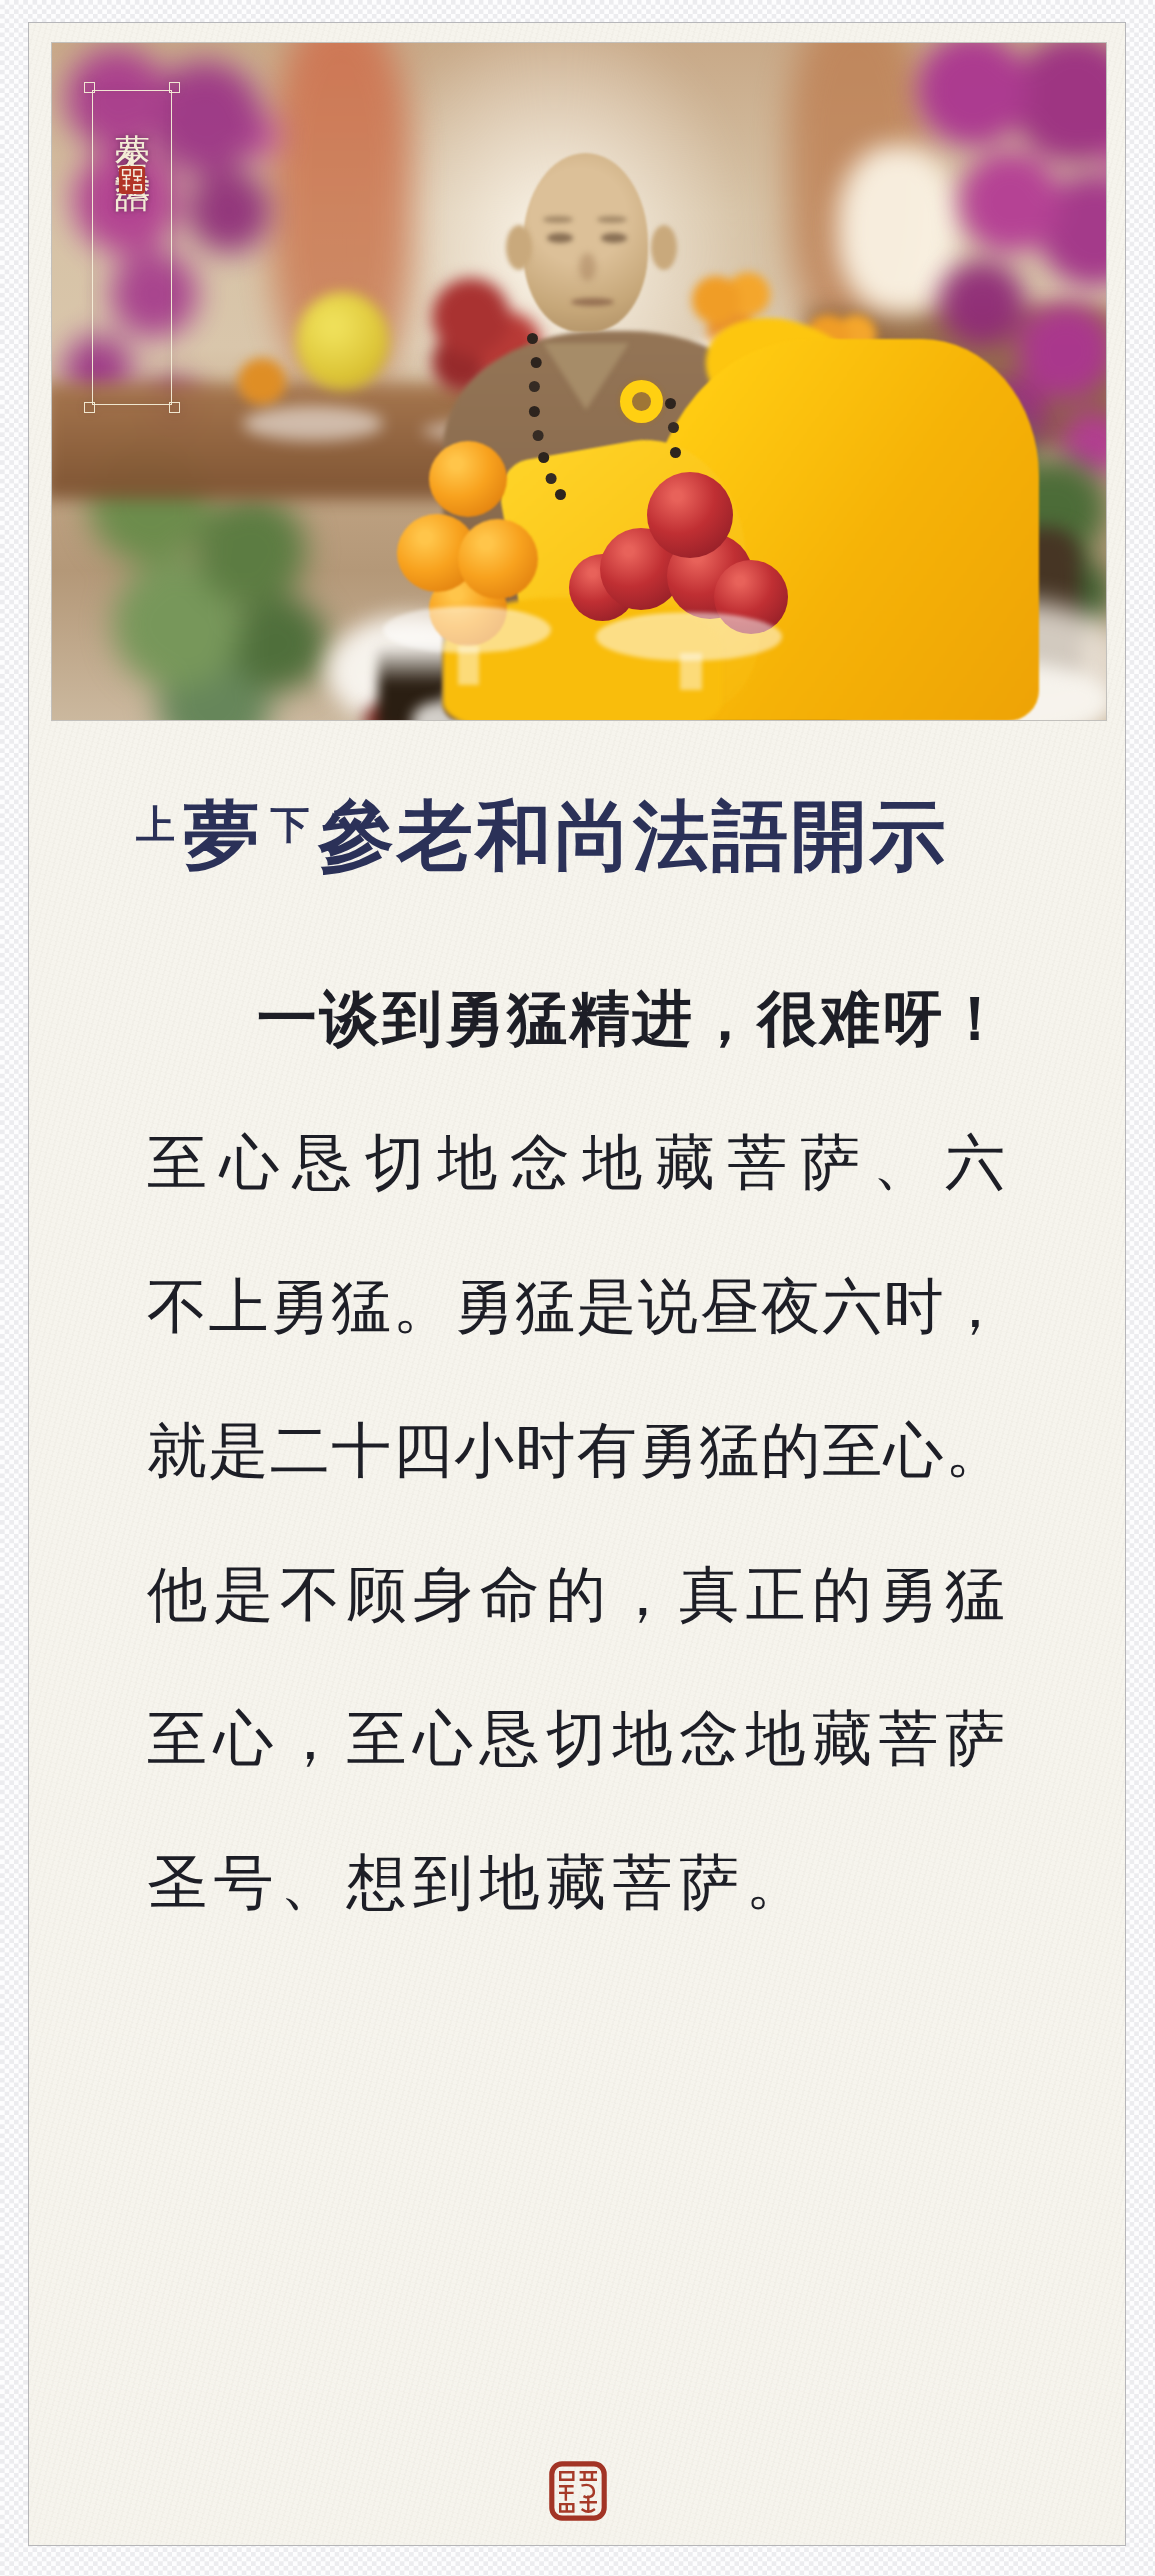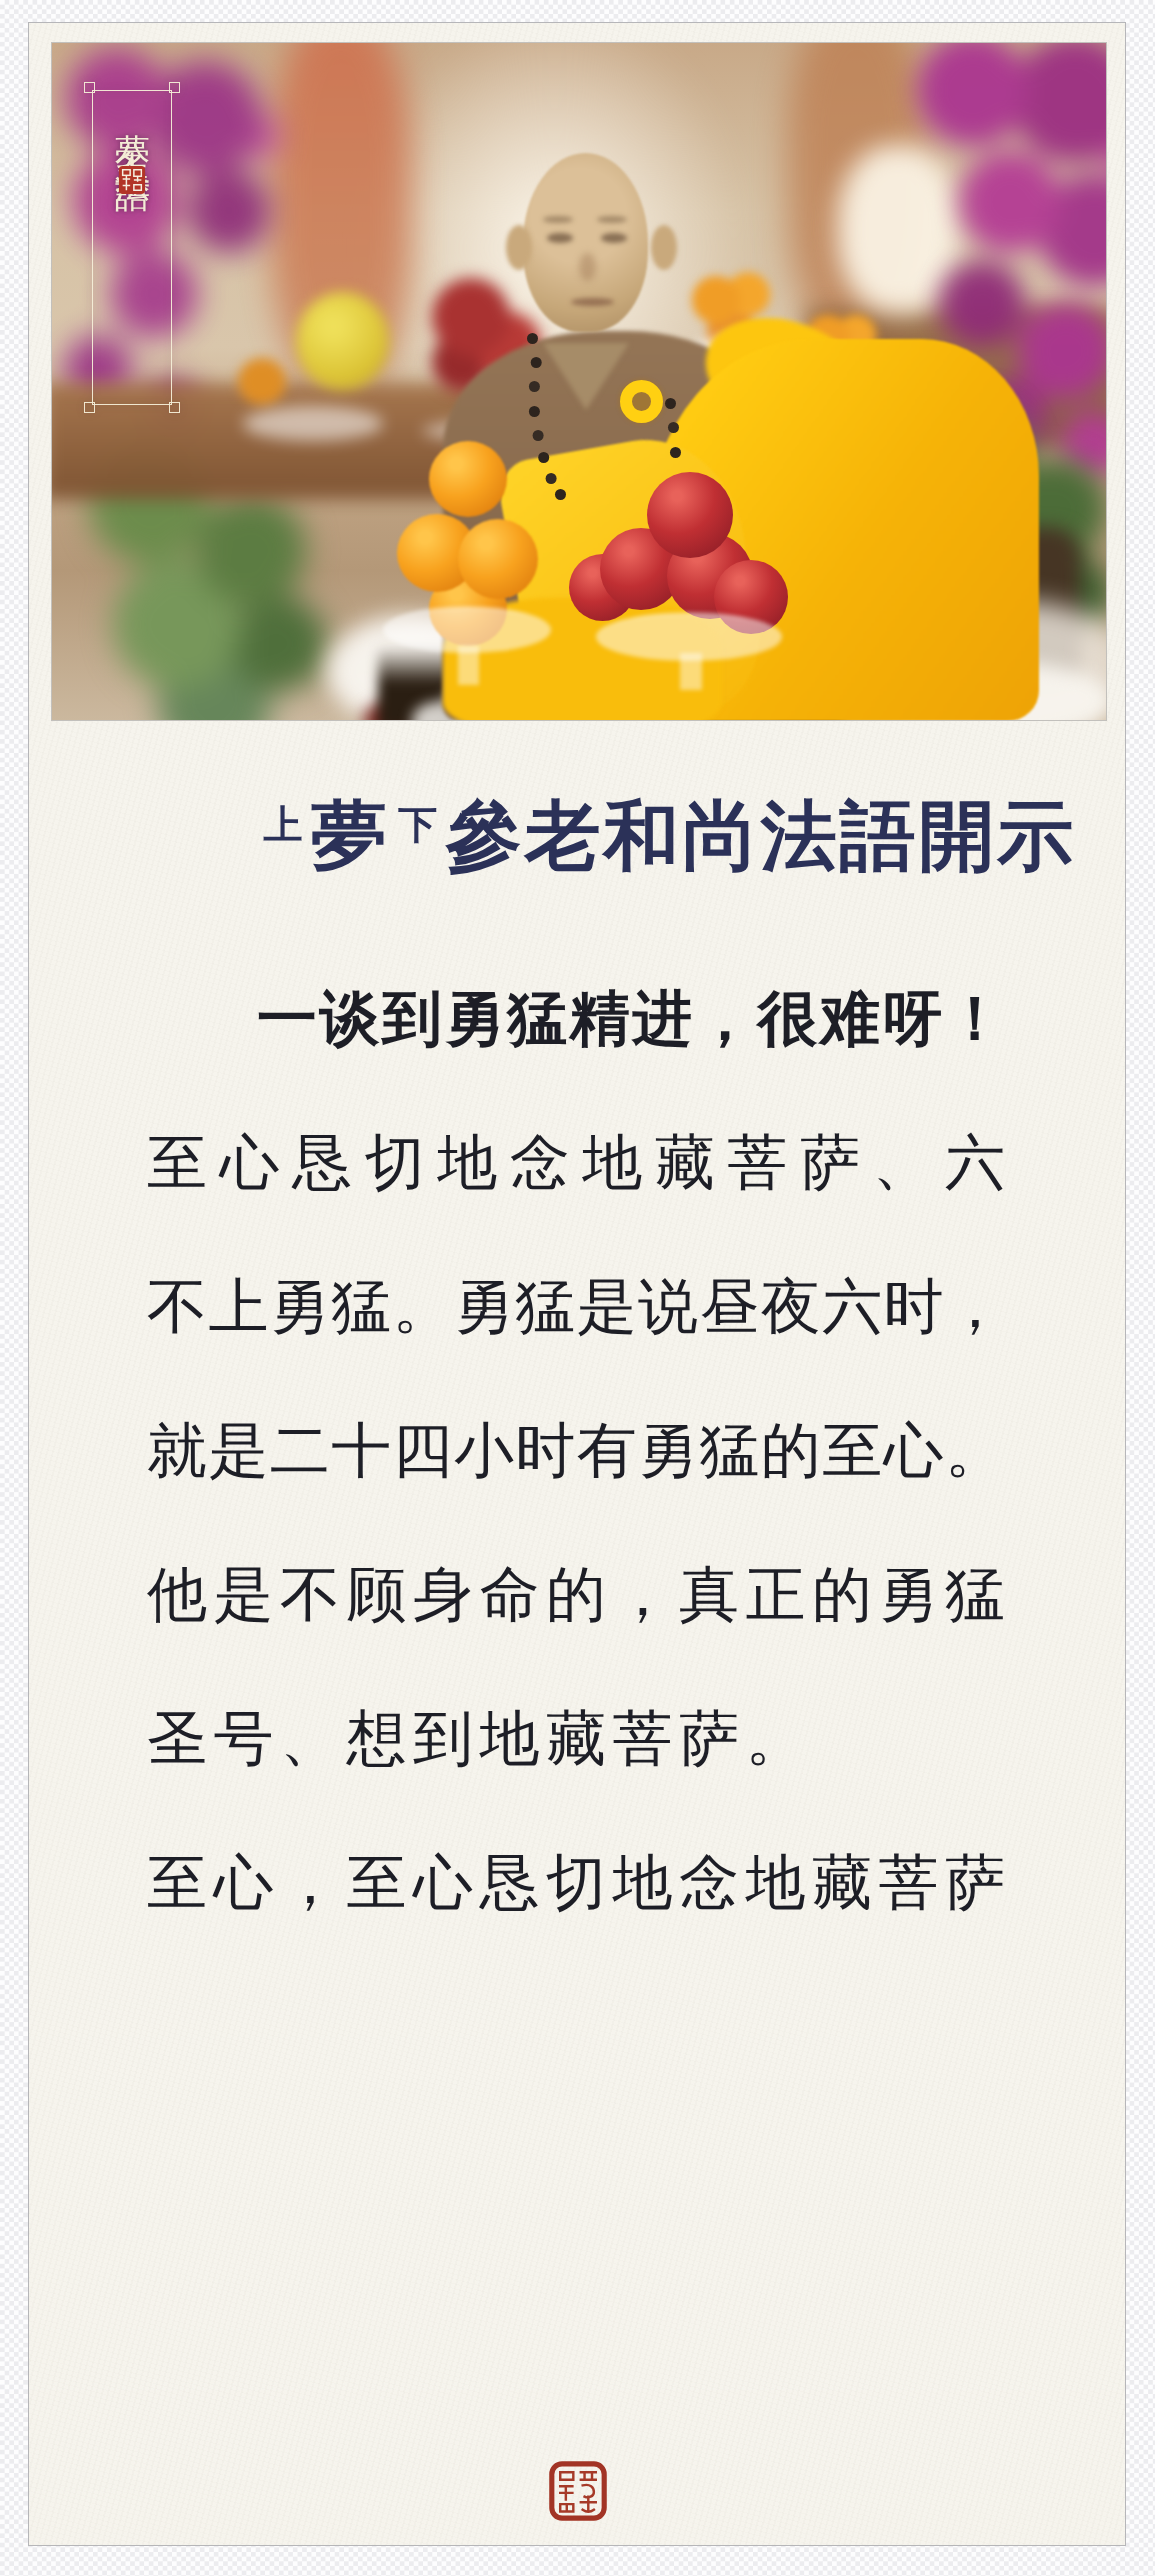--- a/index.html
+++ b/index.html
@@ -125,21 +125,21 @@
     filter:drop-shadow(0 0 3.7px rgba(60,40,60,.25));}
   .plaque .corner{position:absolute;width:11.2px;height:11.2px;box-sizing:border-box;
     border:1.9px solid rgba(244,238,216,.95);background:transparent;}
   .c-tl{left:-9.3px;top:-9.3px;} .c-tr{right:-9.3px;top:-9.3px;}
   .c-bl{left:-9.3px;bottom:-9.3px;} .c-br{right:-9.3px;bottom:-9.3px;}
   .plaque-text{position:static;writing-mode:vertical-rl;text-orientation:upright;
     font-size:35px;letter-spacing:8.4px;color:#f3ecd6;margin-top:15px;line-height:1;
     text-shadow:0 0 4.7px rgba(40,20,40,.35);}
   .plaque-seal{position:static;margin-top:8.4px;width:28px;height:30px;}
   
-  .title{position:absolute;left:0;top:787px;width:1076px;text-align:right;
+  .title{position:absolute;left:0;top:787px;width:1076px;text-align:center;
     color:#2b3158;font-weight:bold;font-size:76px;letter-spacing:2.8px;line-height:1.3;}
   .title .t-small{font-size:39px;position:relative;top:-24px;margin:0 8.4px;letter-spacing:0;}
   .body-text{position:absolute;left:147px;top:947px;width:858px;color:#1d1e26;
     font-size:60px;line-height:144px;}
   .line{text-align:justify;text-align-last:justify;text-justify:inter-character;height:144px;
     box-sizing:border-box;width:100%;}
   .line-indent{padding-left:110px;font-weight:bold;}
   .line-last{text-align-last:left;letter-spacing:6.5px;}
   .page-seal{position:absolute;left:549px;top:2461px;width:58px;height:60px;}
 </style>
@@ -228,22 +228,22 @@
   <div class="title">
     <span class="t-small">上</span><span>夢</span><span class="t-small">下</span><span>參老和尚法語開示</span>
   </div>
 
   <div class="body-text">
     <div class="line line-indent">一谈到勇猛精进，很难呀！</div>
     <div class="line">至心恳切地念地藏菩萨、六</div>
     <div class="line">不上勇猛。勇猛是说昼夜六时，</div>
     <div class="line">就是二十四小时有勇猛的至心。</div>
     <div class="line">他是不顾身命的，真正的勇猛</div>
+    <div class="line">至心，至心恳切地念地藏菩萨</div>
     <div class="line line-last">圣号、想到地藏菩萨。</div>
-    <div class="line">至心，至心恳切地念地藏菩萨</div>
   </div>
 
   <svg class="page-seal" viewBox="0 0 62 64">
     <rect x="3" y="3" width="56" height="58" rx="11" fill="none" stroke="#a23425" stroke-width="5.5"></rect>
     <g stroke="#a63a28" stroke-width="2.6" fill="none" stroke-linecap="square">
       <path d="M34 12 h16 M38 12 v8 M46 12 v8 M34 20 h16"></path>
       <path d="M36 26 c8 -2 12 2 12 7 c0 5 -6 7 -10 5"></path>
       <path d="M34 44 h16 M42 38 v14 M36 52 c4 3 8 3 12 0"></path>
       <path d="M12 12 h14 M12 12 v8 h14 v-8"></path>
       <path d="M12 27 h13 M12 34 h13 M18 27 v14"></path>

